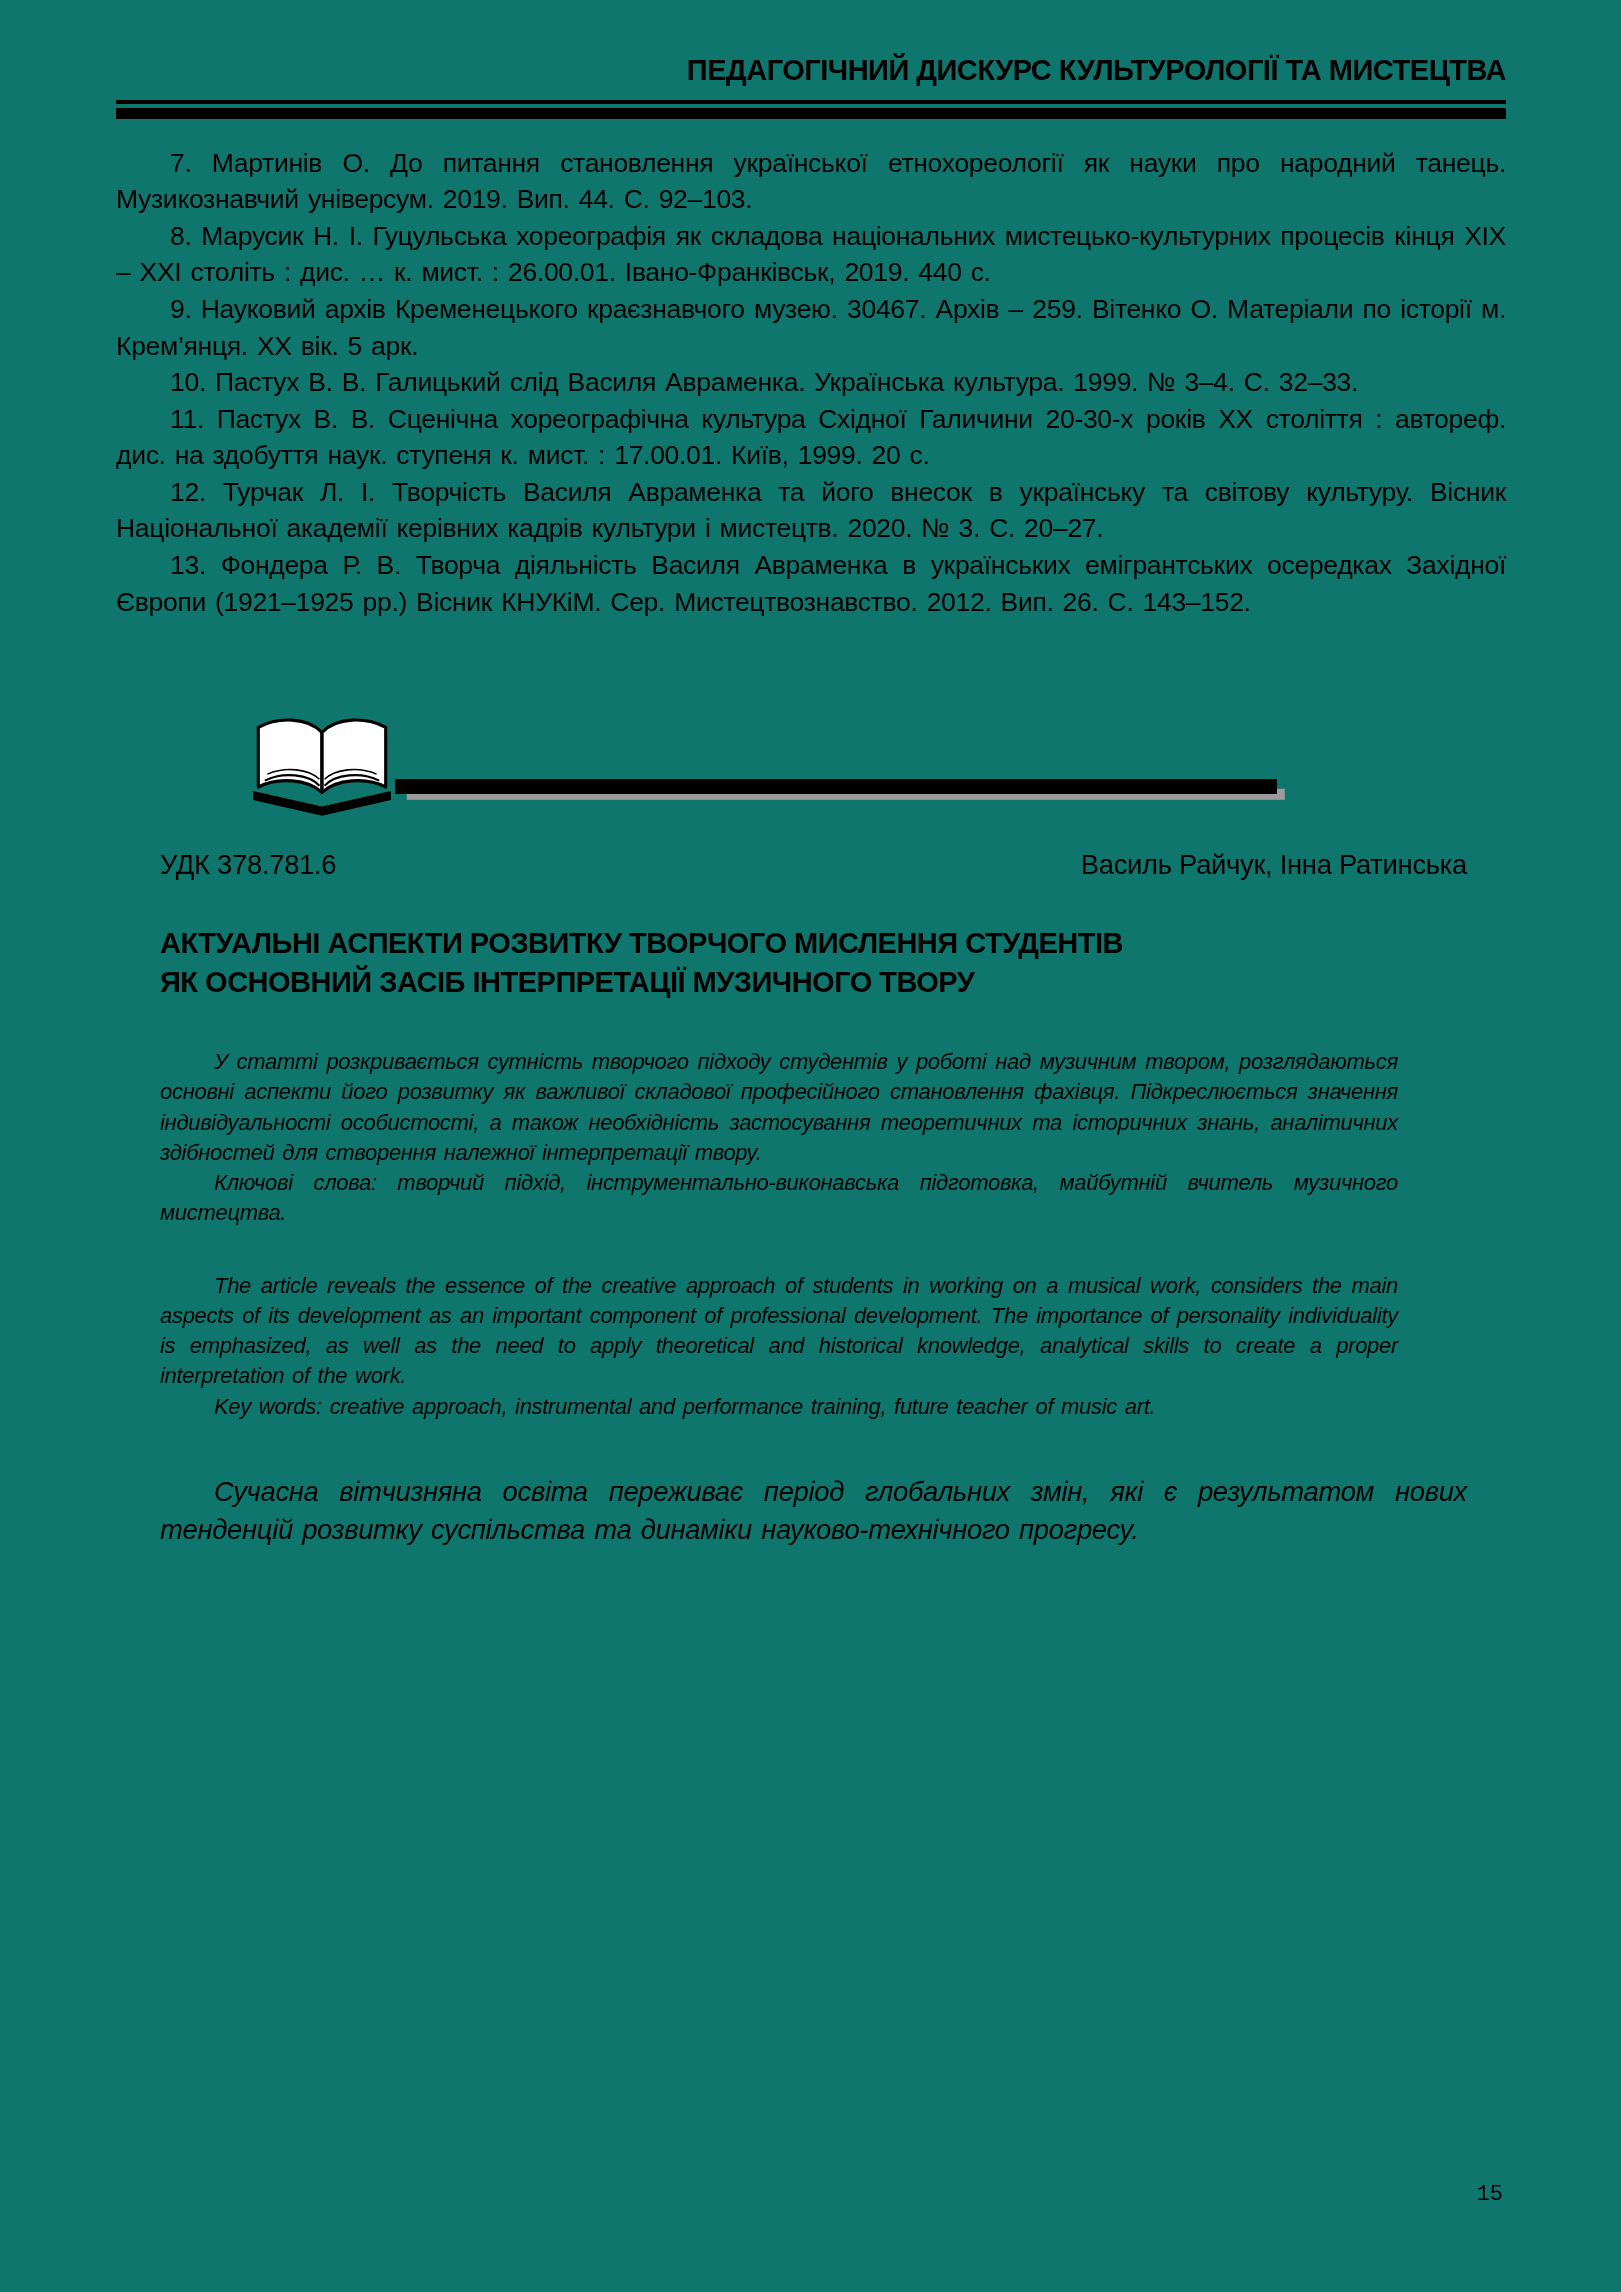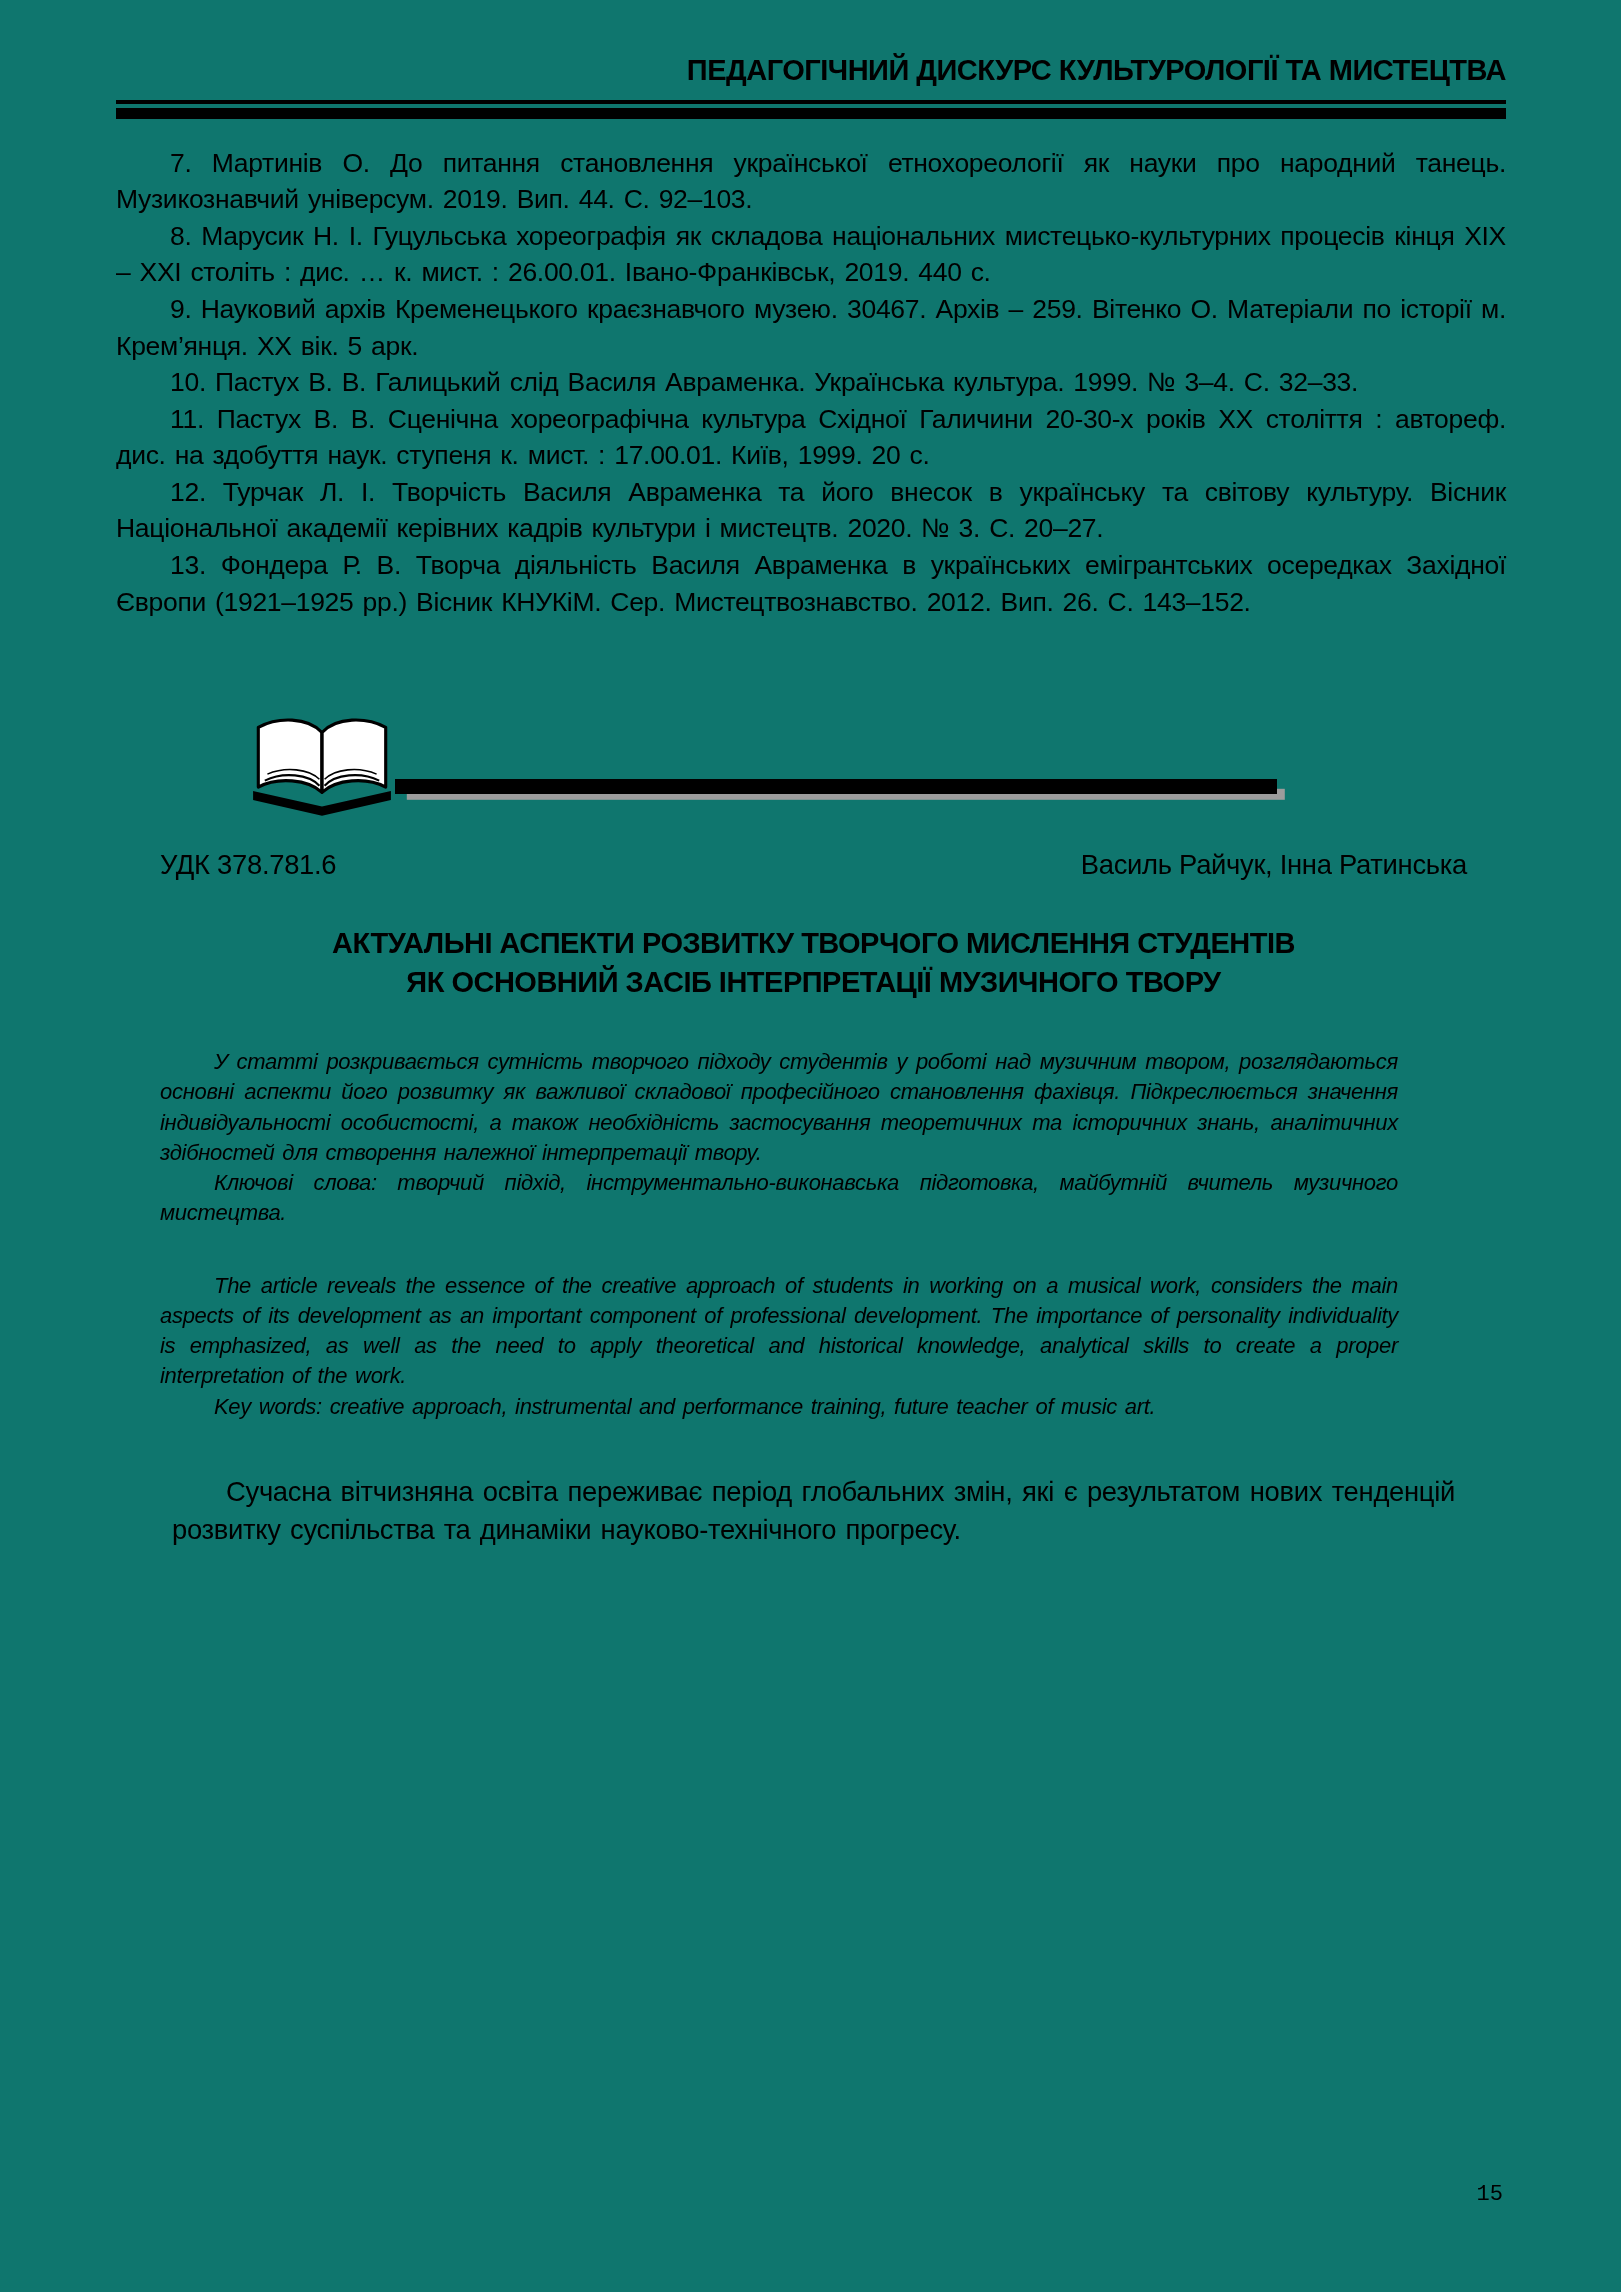--- a/index.html
+++ b/index.html
@@ -38,34 +38,34 @@
     box-shadow:9.8px 7.8px 0 -2px #9c9c9c;
   }
 
   
   .article { padding-left:44px; padding-right:39px; }
   .meta-row {
     display:flex; justify-content:space-between;
     margin-top:32px; font-size:27.4px; letter-spacing:-0.3px;
   }
   .title {
-    margin:43px 0 0; text-align:center;
+    margin:43px 0 0; text-align:left;
     font-size:29px; line-height:1.35; font-weight:bold;
     letter-spacing:-0.5px;
   }
   p.abs {
     margin:0; text-align:justify; text-indent:54px;
     font-style:italic; font-size:22px; line-height:1.37;
     word-spacing:2px; letter-spacing:-0.3px;
   }
   .abstract-uk-block { margin-top:45px; padding-right:69px; }
   .abstract-en-block { margin-top:43px; padding-right:69px; }
   .body-par {
-    margin:51px 12px 0; text-align:justify; text-indent:54px;
-    font-size:27.4px; line-height:1.38; word-spacing:2px; letter-spacing:-0.3px;
+    margin:51px 0 0; text-align:justify; text-indent:54px;
+    font-size:27.4px; line-height:1.38; word-spacing:2px; letter-spacing:-0.3px;font-style:italic;
   }
 
   .page-number {
     position:absolute; right:118px; bottom:86px;
     font-family:Liberation Mono, monospace;
     font-size:22px;
   }
 </style>
 </head>
 <body>

